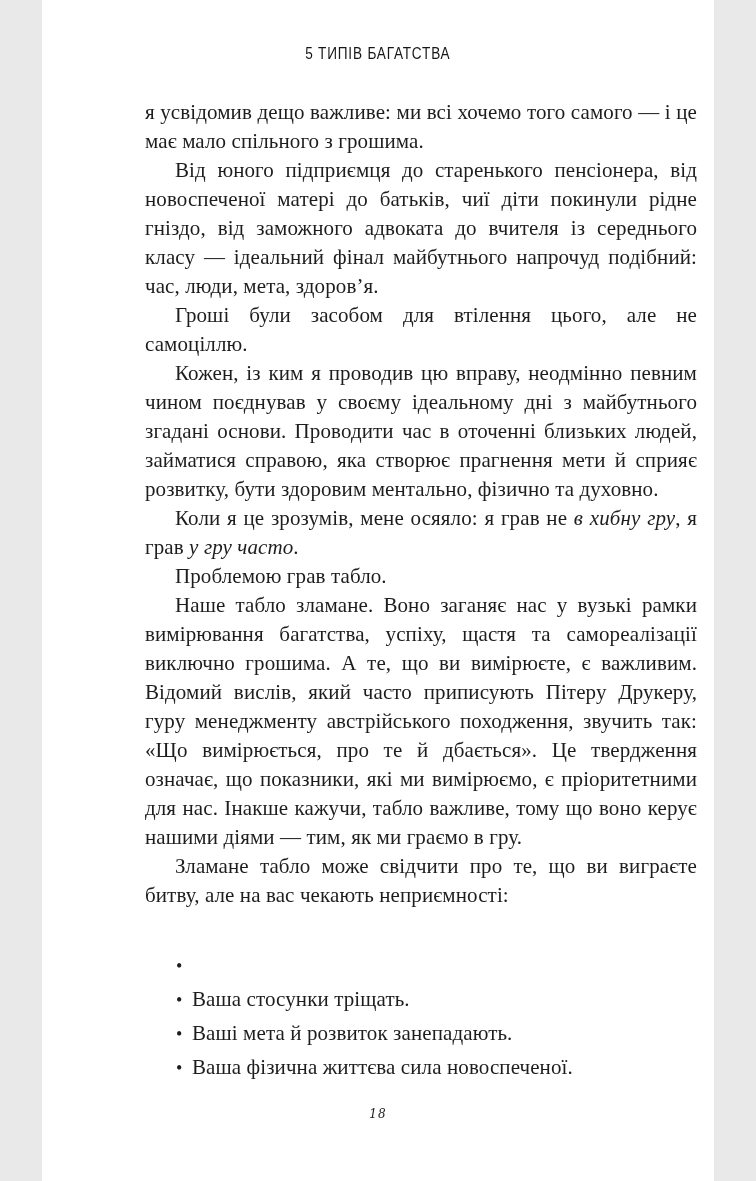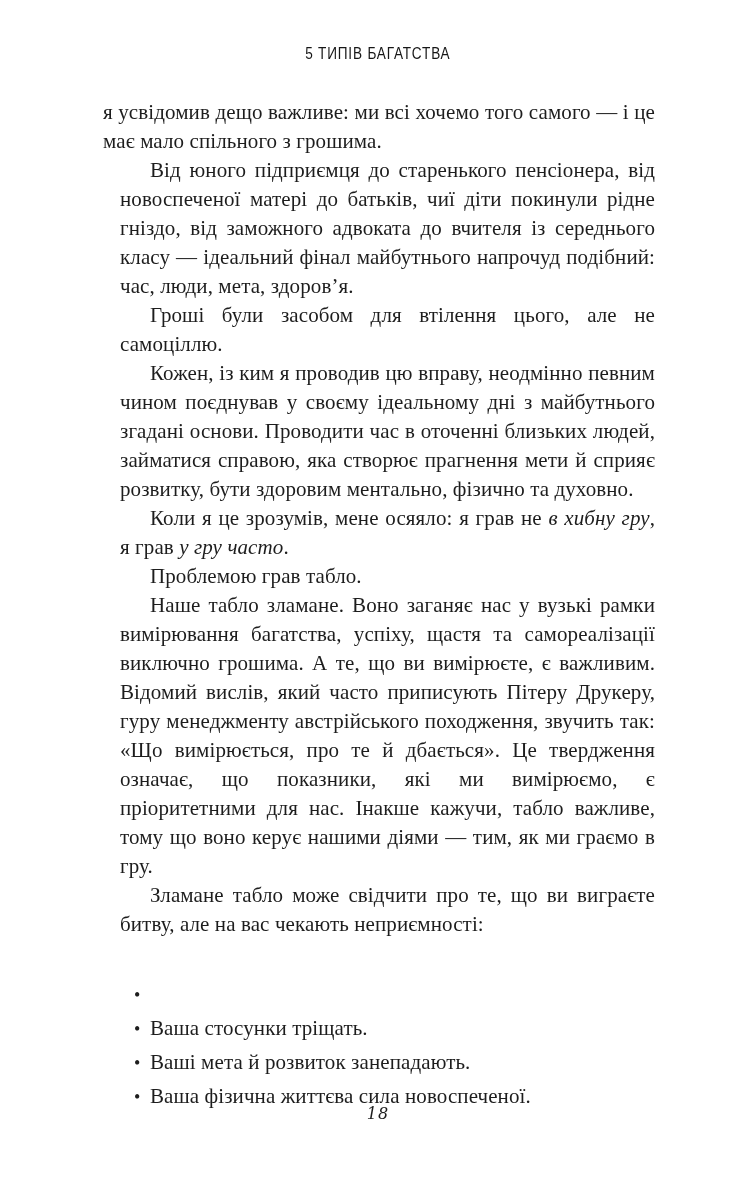--- a/index.html
+++ b/index.html
@@ -1,18 +1,18 @@
 <!DOCTYPE html>
 <html lang="uk"><head>
 <meta charset="utf-8">
 <style>
   html, body { margin: 0; padding: 0; background: #e9e9e9; }
   .page {
     position: relative;
-    width: 756px;
+    width: 672px;
     height: 1181px;
     margin: 0 auto;
     background: #ffffff;
     color: #1d1d1d;
     font-family: "Liberation Serif", serif;
     overflow: hidden;
   }
   .running-header {
     position: absolute;
     top: 44px;
@@ -34,21 +34,21 @@
     position: absolute;
     top: 98px;
     left: 103px;
     width: 552px;
     font-size: 21px;
     line-height: 29px;
     text-align: justify;
     letter-spacing: 0.1px;
   }
   p.para { margin: 0; }
-  p.para.indent { text-indent: 30px; margin-left: 17px; }
+  p.para.indent { text-indent: 30px; }
   p.para em { font-style: italic; }
   ul.bullets {
     list-style: none;
     margin: 42px 0 0 0;
     padding: 0;
     text-align: left;
   }
   ul.bullets li {
     display: flex;
     align-items: baseline;
@@ -63,21 +63,21 @@
   }
   .page-footer {
     position: absolute;
     top: 1104px;
     left: 0; right: 0;
     text-align: center;
   }
   .page-number {
     font-family: "DejaVu Serif", serif;
     font-style: italic;
-    font-size: 16px;
+    font-size: 12px;
     color: #1d1d1d;
     letter-spacing: 1px;
   }
 </style>
 </head>
 <body>
 
 <div class="page">
   <div class="running-header">
     <span class="running-title">5 ТИПІВ БАГАТСТВА</span>

